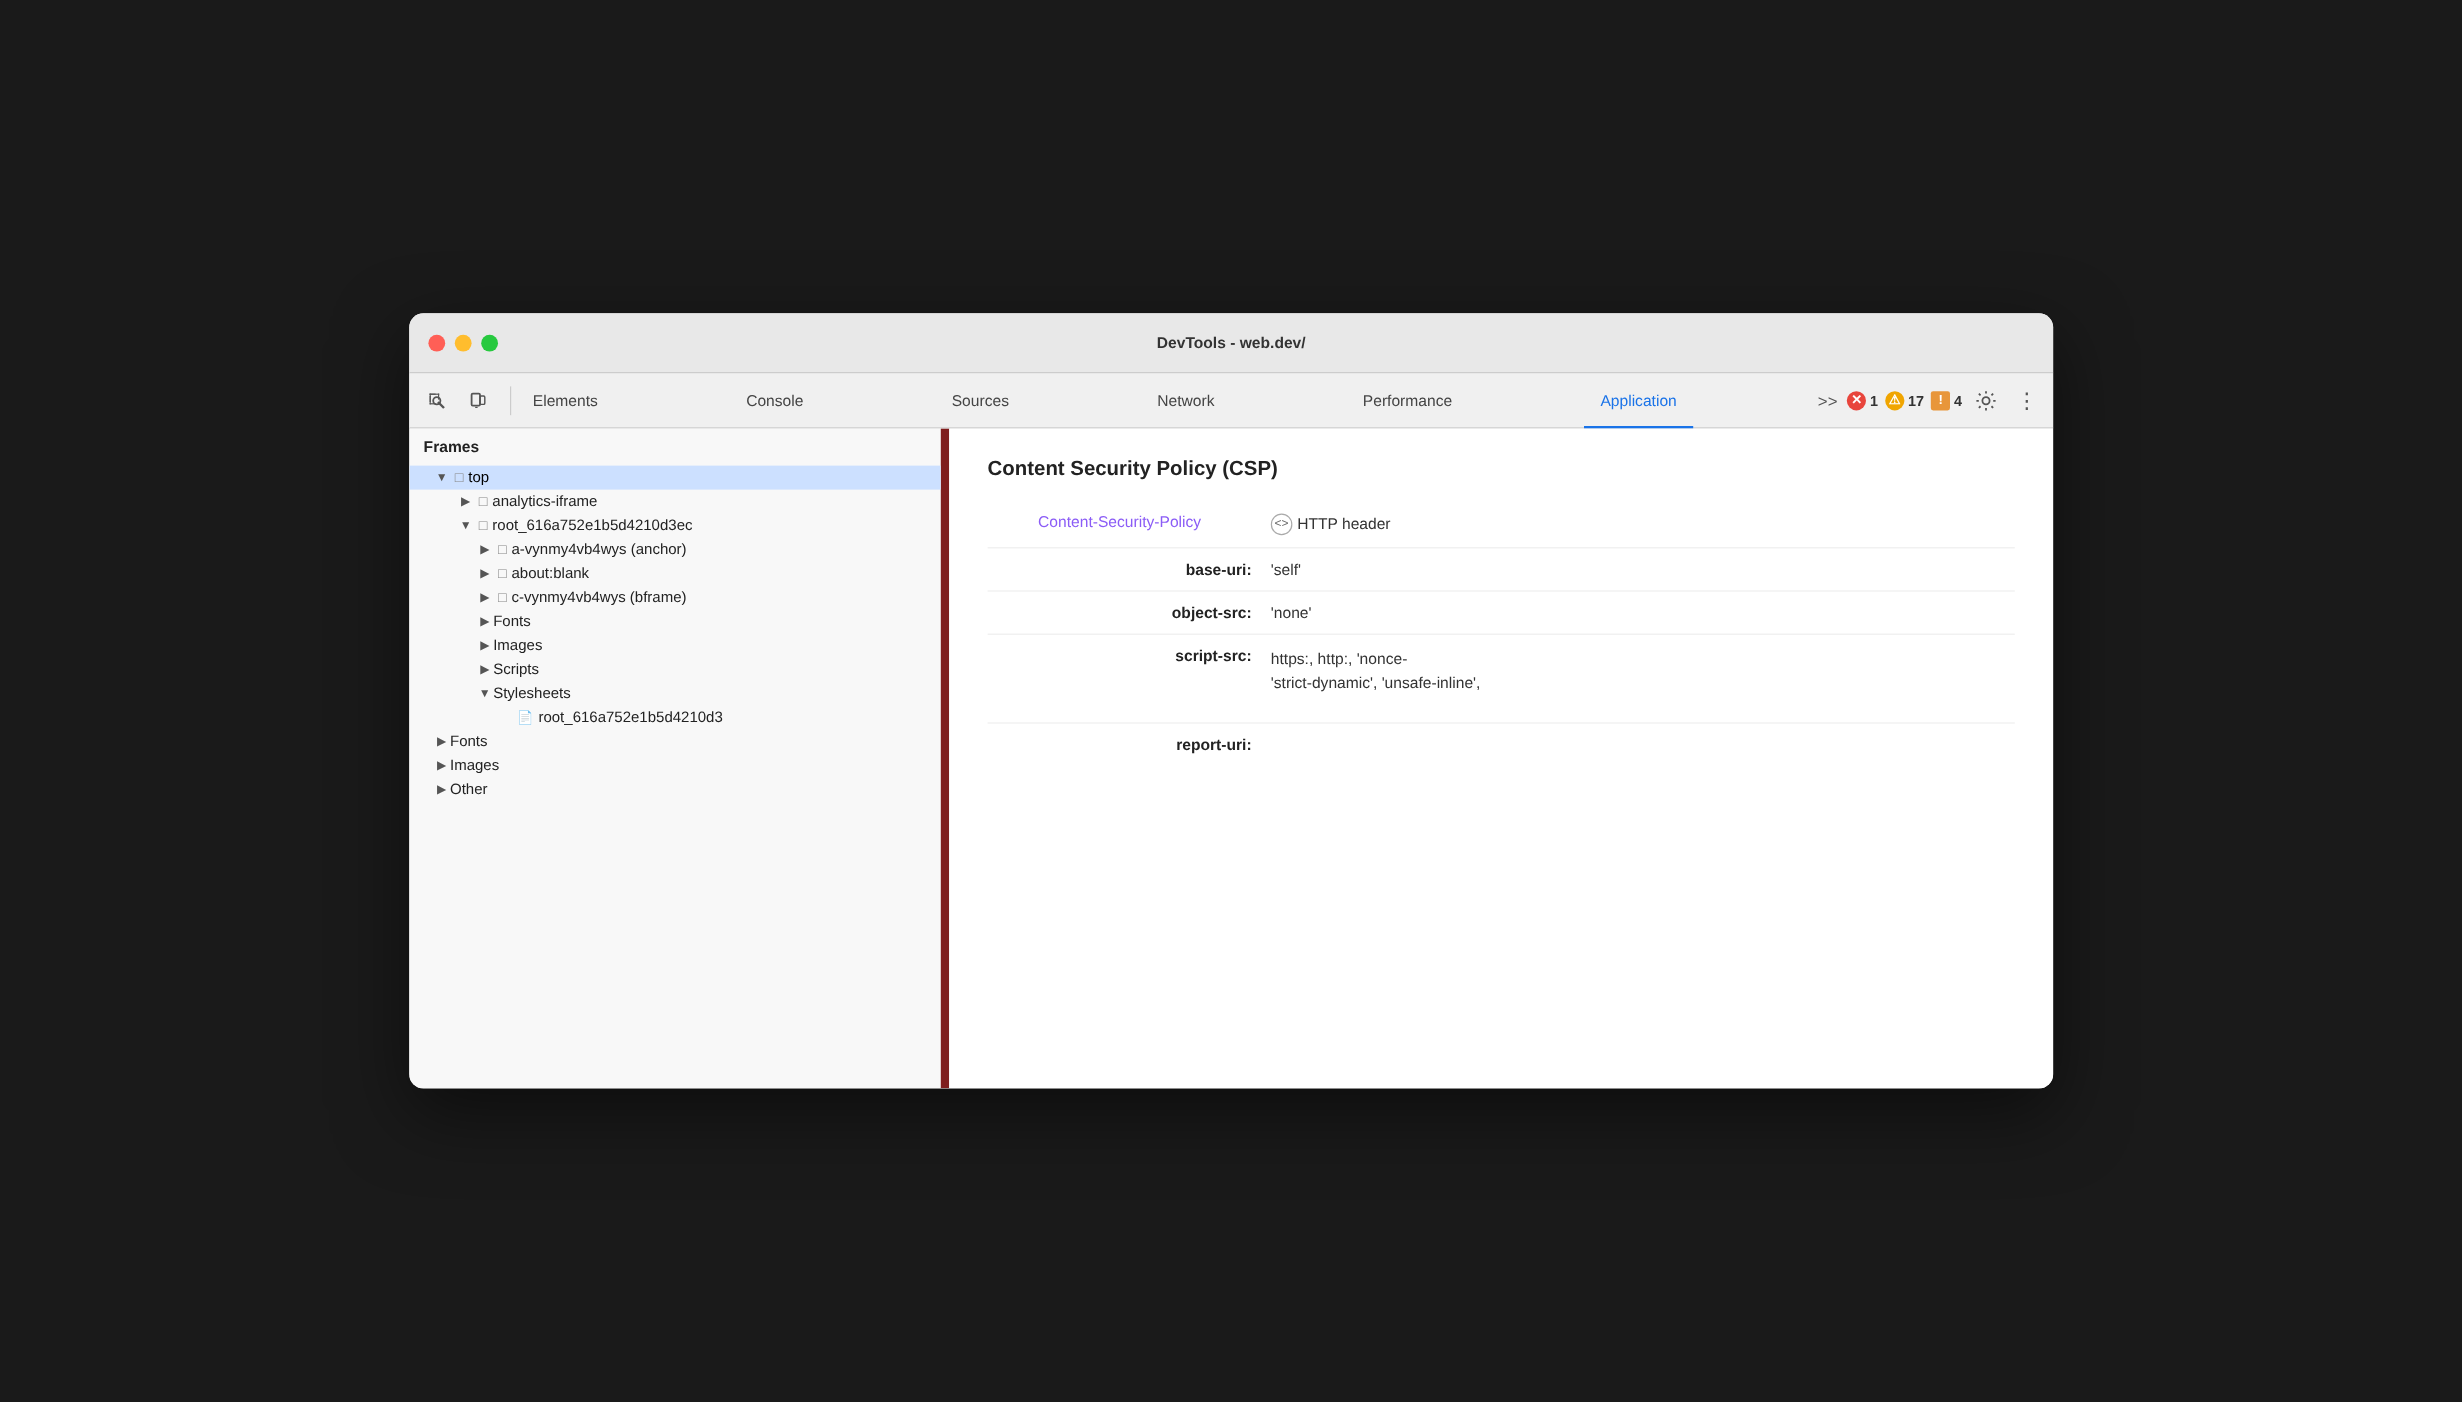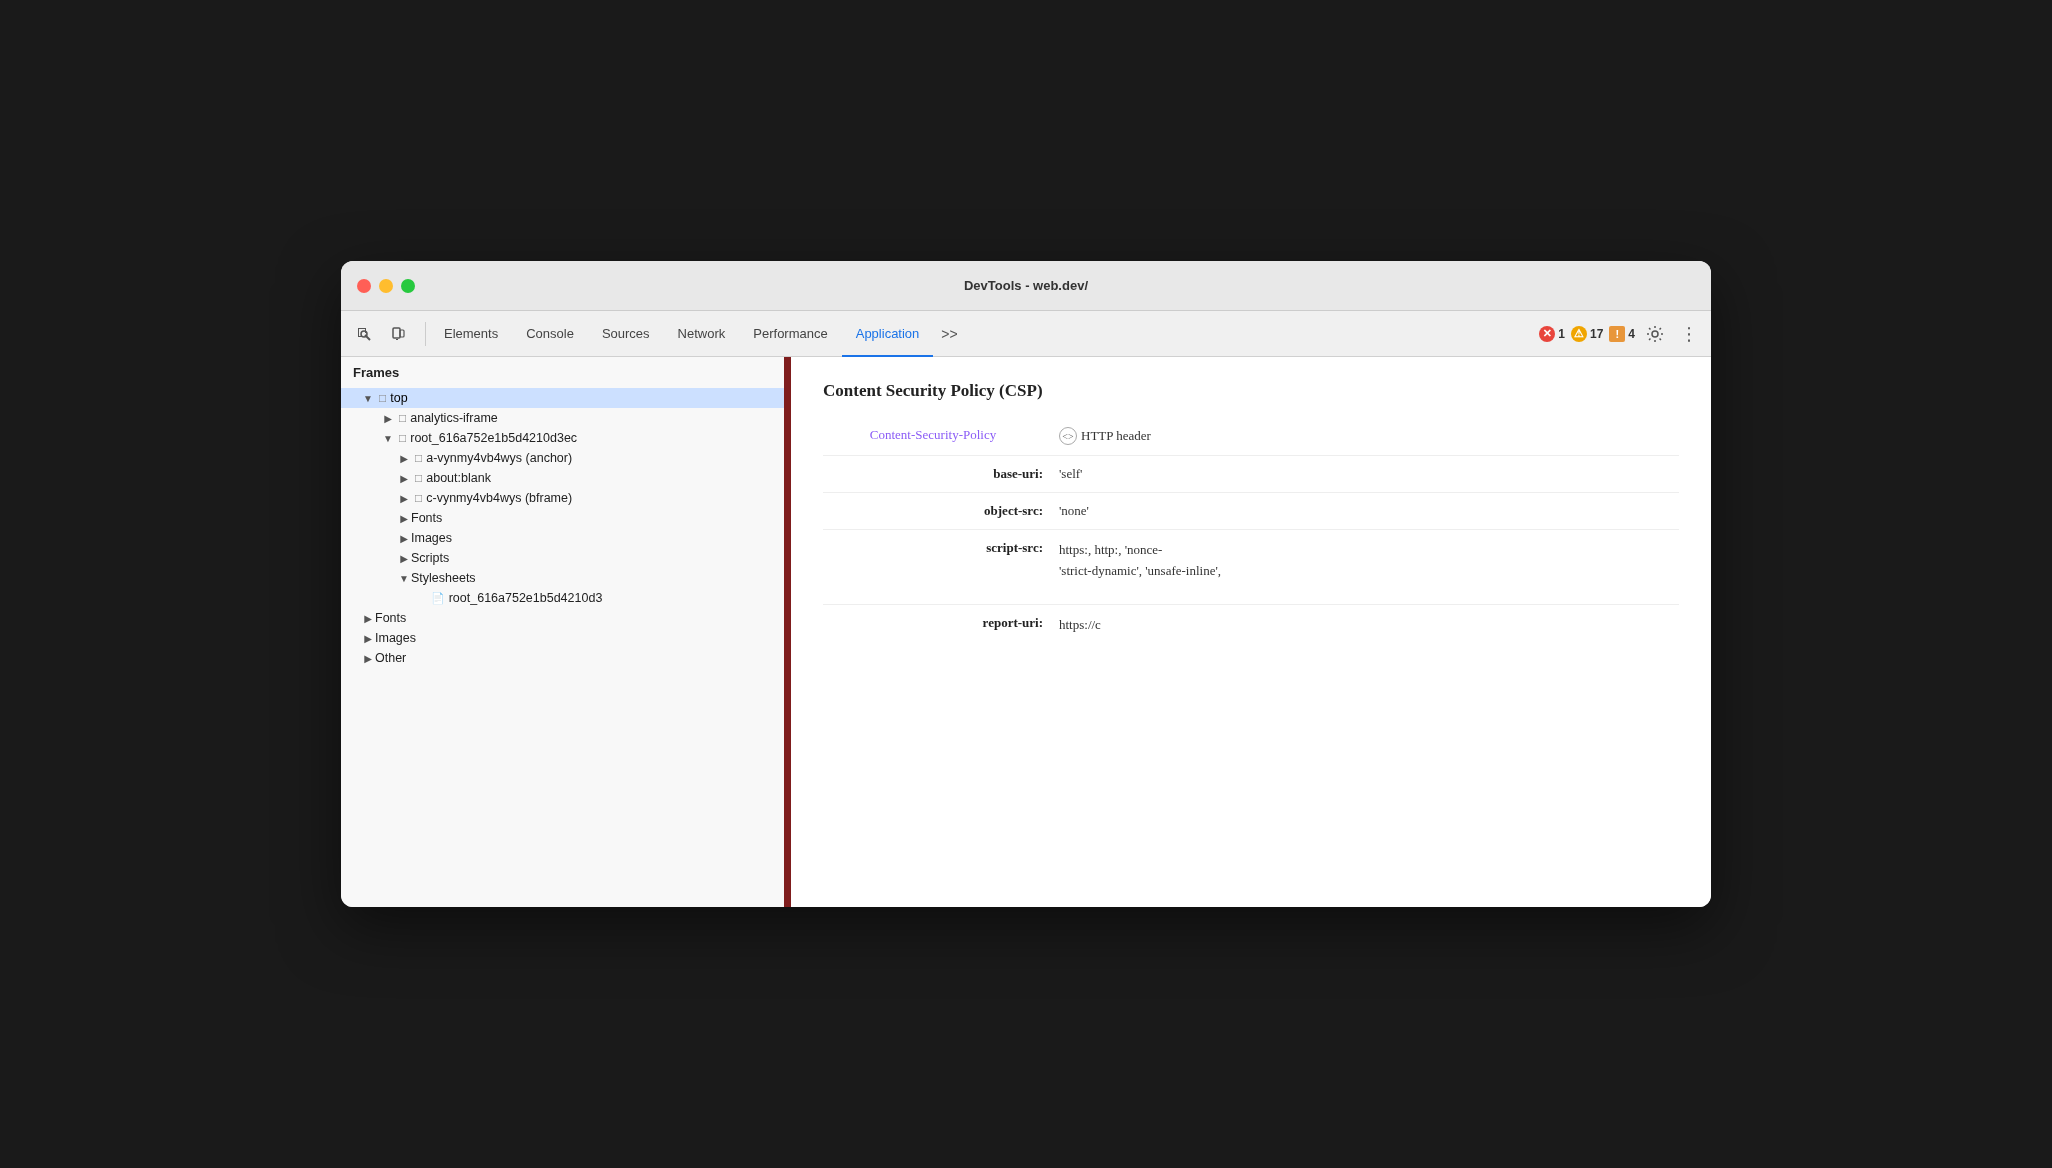--- a/index.html
+++ b/index.html
@@ -85,20 +85,21 @@
     .toolbar-separator {
       width: 1px;
       height: 24px;
       background: #ccc;
       margin: 0 4px;
     }
     .toolbar-tabs {
       display: flex;
       align-items: center;
       flex: 1;
+      justify-content: space-between;
     }
     .toolbar-tab {
       padding: 6px 14px;
       font-size: 13px;
       color: #444;
       cursor: pointer;
       border: none;
       background: transparent;
       position: relative;
       height: 46px;
@@ -245,21 +246,20 @@
     .sidebar::-webkit-scrollbar { width: 8px; }
     .sidebar::-webkit-scrollbar-track { background: transparent; }
     .sidebar::-webkit-scrollbar-thumb { background: #ccc; border-radius: 4px; }
     
     .content {
       flex: 1;
       background: #fff;
       overflow-y: auto;
       padding: 24px 32px;
       position: relative;
-      font-family: Liberation Serif, serif;
     }
     .content::-webkit-scrollbar { width: 8px; }
     .content::-webkit-scrollbar-track { background: transparent; }
     .content::-webkit-scrollbar-thumb { background: #ccc; border-radius: 4px; }
     .csp-title {
       font-size: 17px;
       font-weight: 700;
       color: #222;
       margin-bottom: 20px;
     }
@@ -505,19 +505,16 @@
         <div class="divider-row"></div>
         <div class="csp-value csp-directive">script-src:</div>
         <div class="csp-value-block">
           <div>https:, http:, 'nonce-</div>
           <div>'strict-dynamic', 'unsafe-inline',</div>
           <div style="height: 12px;"></div>
         </div>
 
         <div class="divider-row"></div>
         <div class="csp-value csp-directive">report-uri:</div>
-        <div class="csp-value-block">
-          <div>https://c</div>
-        </div>
       </div>
     </div>
   </div>
 </div>
 
 </body></html>

